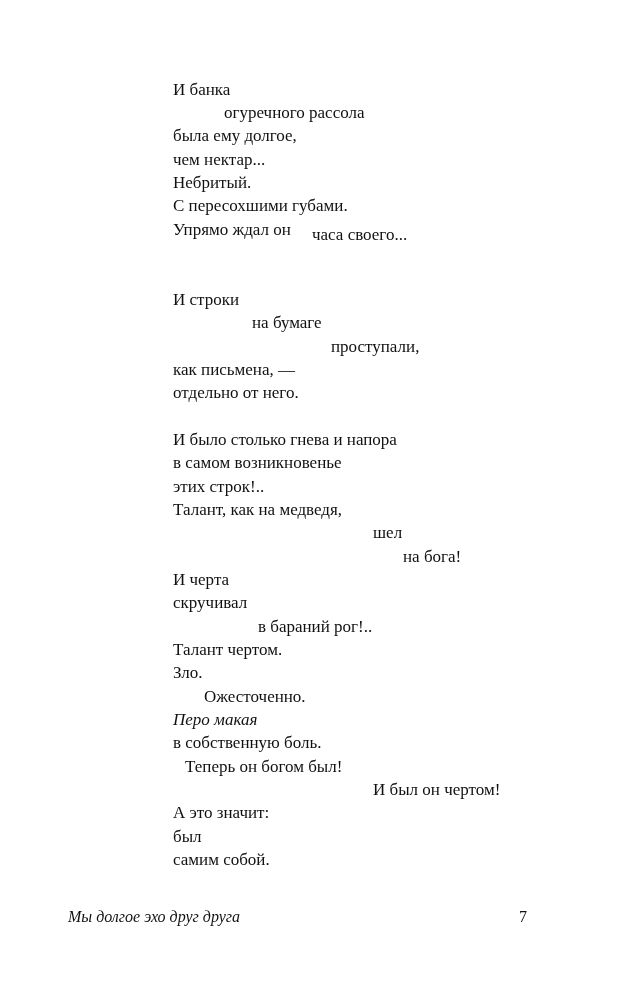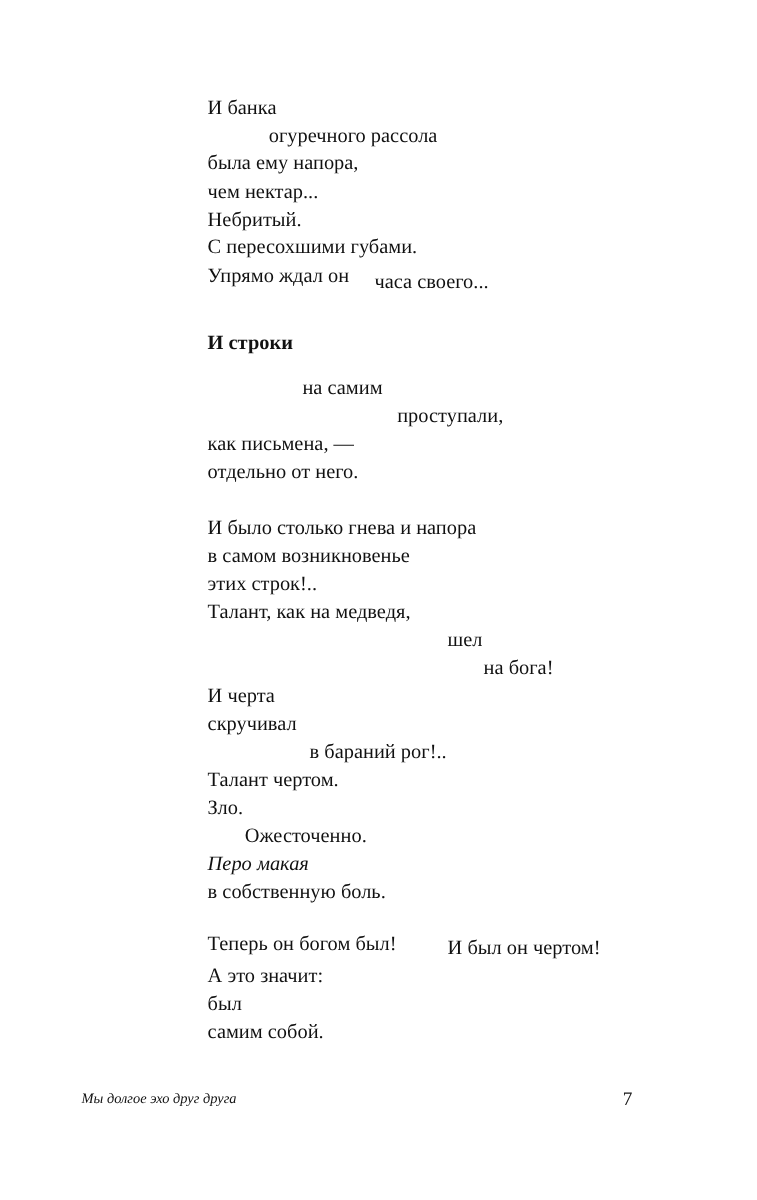--- a/index.html
+++ b/index.html
@@ -32,63 +32,63 @@
     white-space: nowrap;
     font-size: 17px;
     line-height: 20px;
     height: 20px;
   }
   .footer-title {
     position: absolute;
     left: 68px;
     top: 908px;
     font-style: italic;
-    font-size: 12px;
+    font-size: 16px;
     white-space: nowrap;
   }
   .footer-page {
     position: absolute;
     left: 519px;
     top: 908px;
     font-size: 16px;
   }
 </style>
 </head>
 <body>
 
 <div class="page">
   <div class="poem" id="poem">
       <div class="line" style="left: 0px; top: 0px;">И банка</div>
       <div class="line" style="left: 51px; top: 23px;">огуречного рассола</div>
-      <div class="line" style="left: 0px; top: 46px;">была ему напора,</div>
+      <div class="line" style="left: 0px; top: 46px;">была ему долгое,</div>
       <div class="line" style="left: 0px; top: 70px;">чем нектар...</div>
       <div class="line" style="left: 0px; top: 93px;">Небритый.</div>
       <div class="line" style="left: 0px; top: 116px;">С пересохшими губами.</div>
       <div class="line" style="left: 0px; top: 140px;">Упрямо ждал он</div>
       <div class="line" style="left: 139px; top: 145px;">часа своего...</div>
-      <div class="line" style="left: 0px; top: 196px; font-weight: bold;">И строки</div>
-      <div class="line" style="left: 79px; top: 233px;">на самим</div>
+      <div class="line" style="left: 0px; top: 210px;">И строки</div>
+      <div class="line" style="left: 79px; top: 233px;">на бумаге</div>
       <div class="line" style="left: 158px; top: 257px;">проступали,</div>
       <div class="line" style="left: 0px; top: 280px;">как письмена, —</div>
       <div class="line" style="left: 0px; top: 303px;">отдельно от него.</div>
       <div class="line" style="left: 0px; top: 350px;">И было столько гнева и напора</div>
       <div class="line" style="left: 0px; top: 373px;">в самом возникновенье</div>
       <div class="line" style="left: 0px; top: 397px;">этих строк!..</div>
       <div class="line" style="left: 0px; top: 420px;">Талант, как на медведя,</div>
       <div class="line" style="left: 200px; top: 443px;">шел</div>
       <div class="line" style="left: 230px; top: 467px;">на бога!</div>
       <div class="line" style="left: 0px; top: 490px;">И черта</div>
       <div class="line" style="left: 0px; top: 513px;">скручивал</div>
       <div class="line" style="left: 85px; top: 537px;">в бараний рог!..</div>
       <div class="line" style="left: 0px; top: 560px;">Талант чертом.</div>
       <div class="line" style="left: 0px; top: 583px;">Зло.</div>
       <div class="line" style="left: 31px; top: 607px;">Ожесточенно.</div>
       <div class="line" style="left: 0px; top: 630px; font-style: italic;">Перо макая</div>
       <div class="line" style="left: 0px; top: 653px;">в собственную боль.</div>
-      <div class="line" style="left: 0px; top: 677px; margin-top: 20px;">Теперь он богом был!</div>
+      <div class="line" style="left: 12px; top: 677px;">Теперь он богом был!</div>
       <div class="line" style="left: 183px; top: 700px; margin-left: 17px;">И был он чертом!</div>
       <div class="line" style="left: 0px; top: 723px;">А это значит:</div>
       <div class="line" style="left: 0px; top: 747px;">был</div>
       <div class="line" style="left: 0px; top: 770px;">самим собой.</div>
     </div>
   <div class="footer-title">Мы долгое эхо друг друга</div>
   <div class="footer-page">7</div>
 </div>
 
 </body></html>

